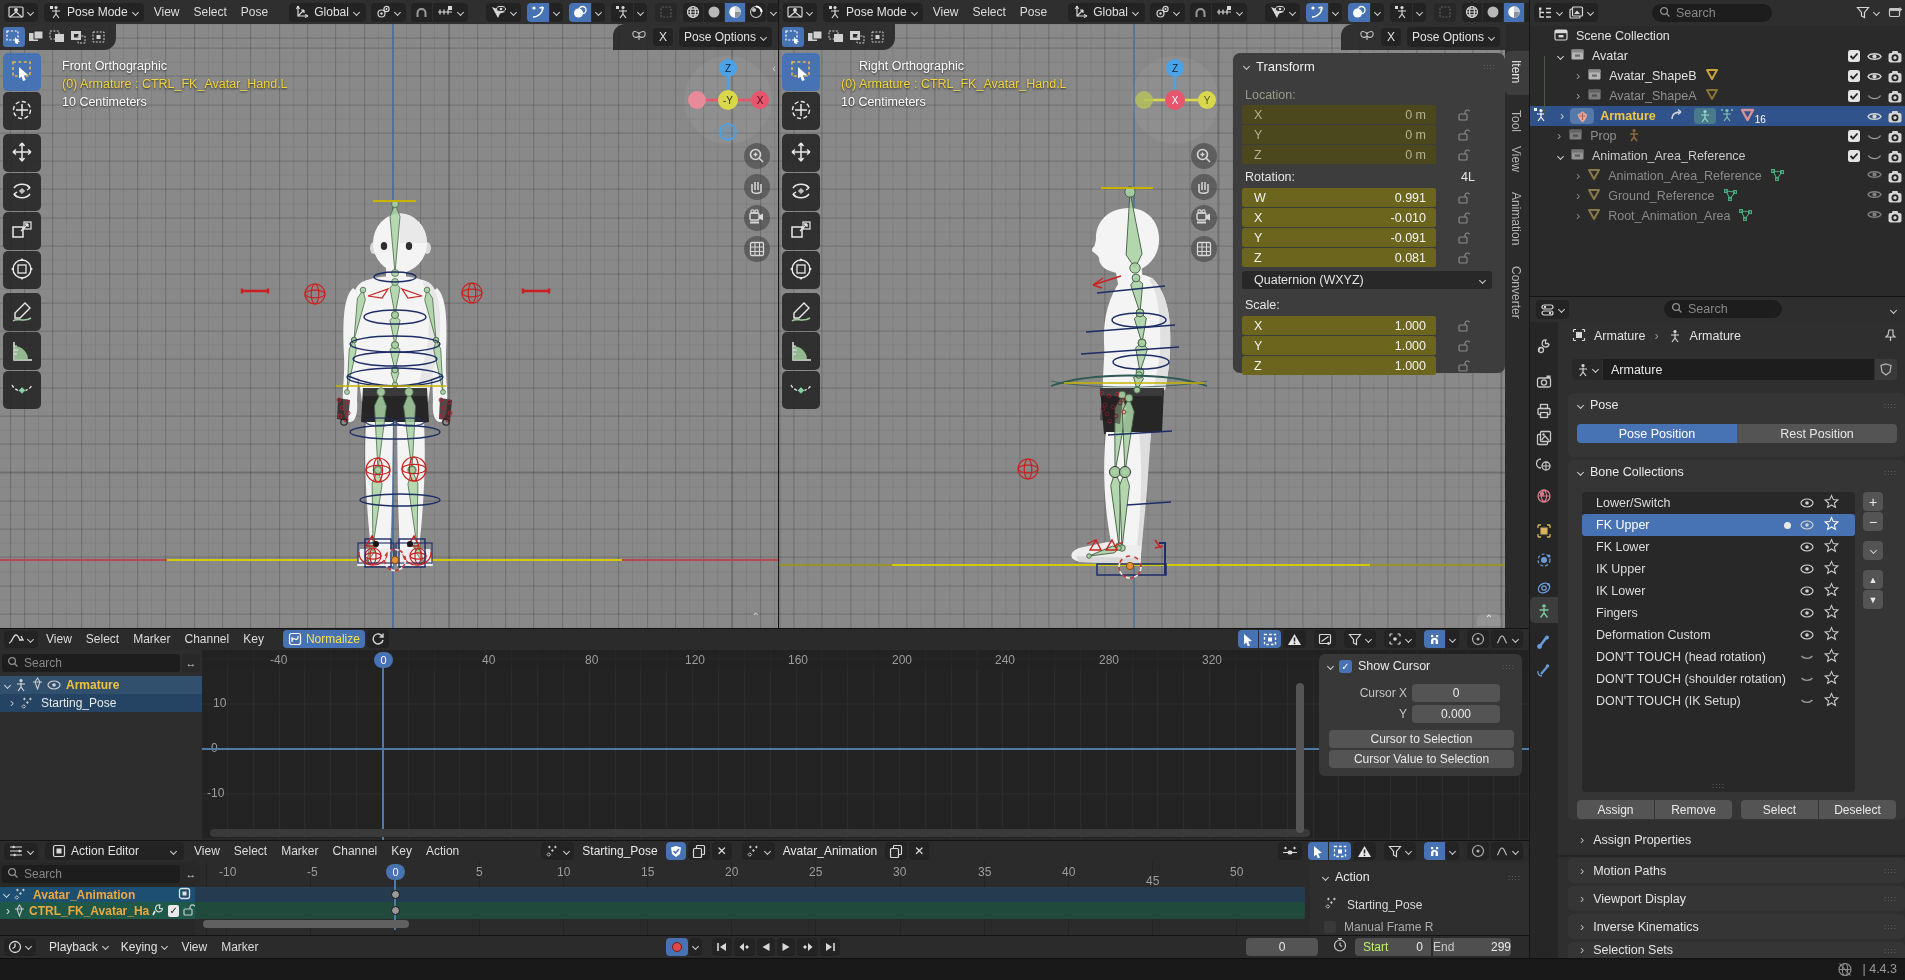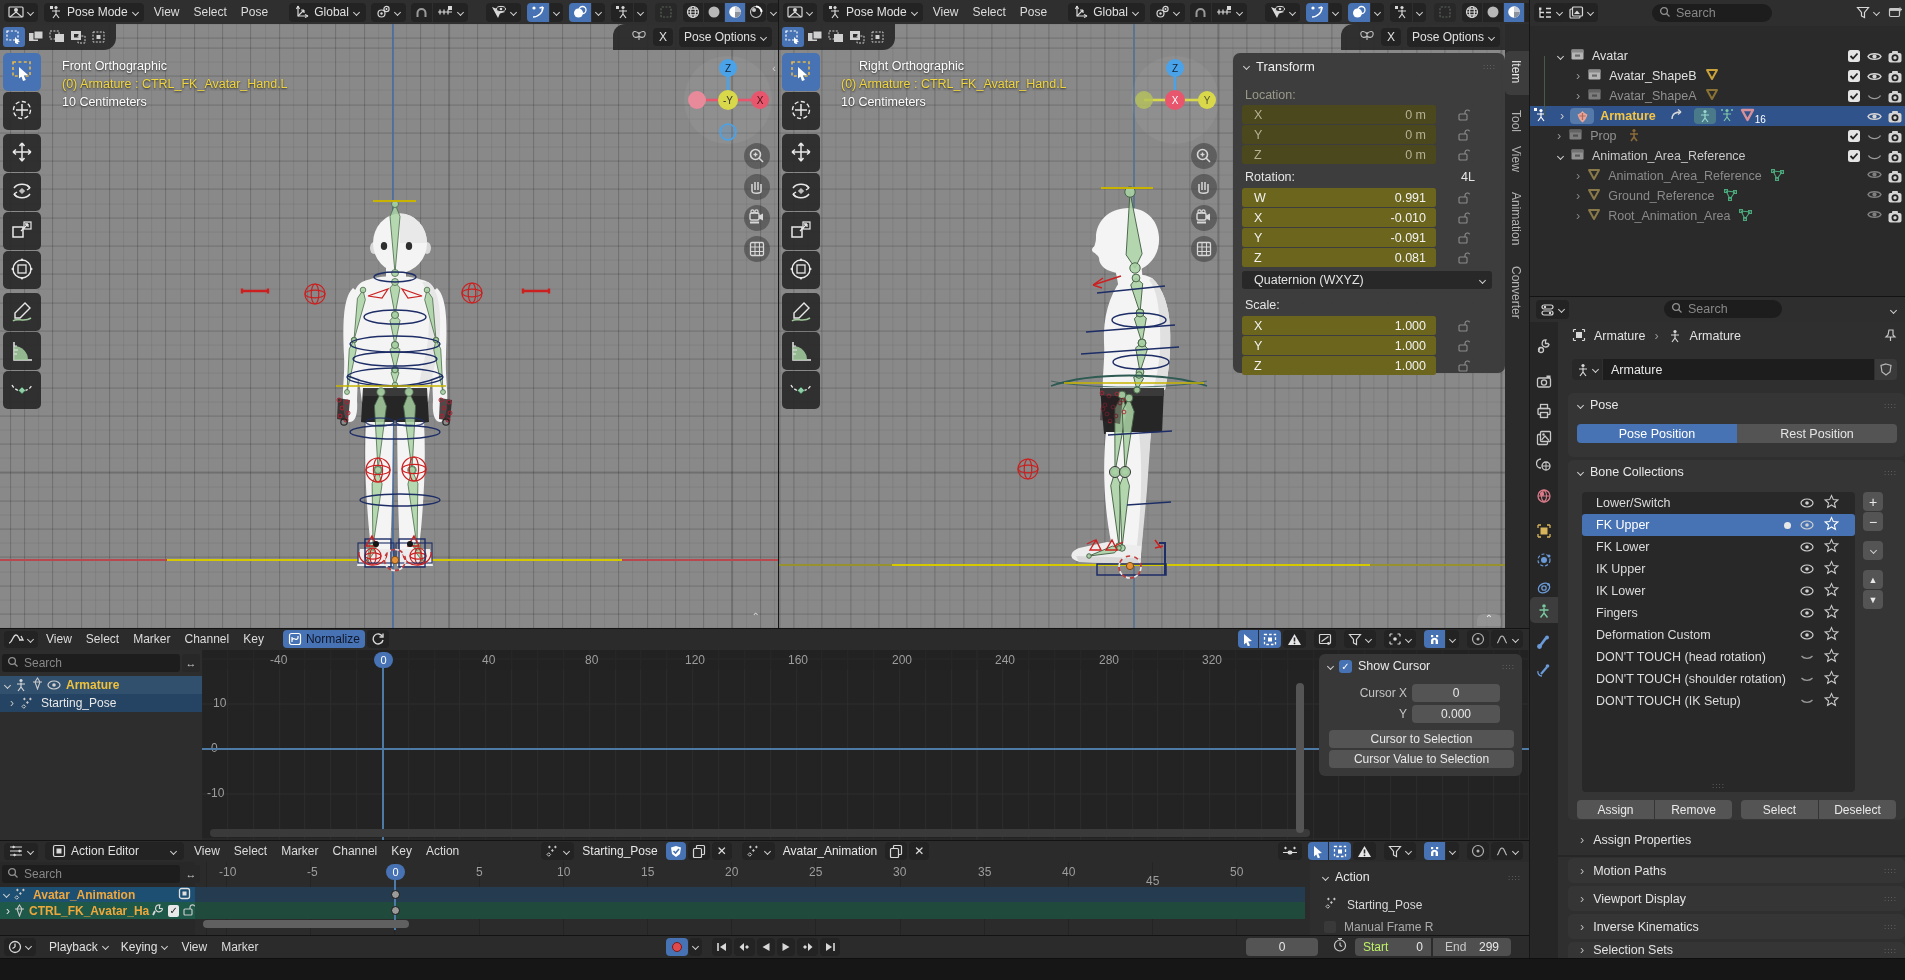--- a/index.html
+++ b/index.html
@@ -1,21 +1,21 @@
 <!DOCTYPE html>
 <html><head><meta charset="utf-8"><style>
 *{margin:0;padding:0;box-sizing:border-box}
 html,body{width:1905px;height:980px;overflow:hidden;background:#161616;font-family:"Liberation Sans",sans-serif;}
 .abs{position:absolute}
 #root{position:absolute;left:0;top:0;width:1905px;height:980px}
 .area{position:absolute;background:#303030}
 .hdr{position:absolute;left:0;top:0;right:0;height:24px;background:#2f2f2f;display:flex;align-items:center;font-size:12px;color:#e6e6e6;white-space:nowrap;overflow:hidden}
 .menu{color:#dcdcdc;margin:0 7px;font-size:12px;white-space:nowrap;flex:none}
 .btn{background:#232323;border-radius:4px;height:19px;display:inline-flex;align-items:center;color:#e0e0e0;font-size:12px;padding:0 5px;white-space:nowrap;flex:none}
-.blue{background:#4772b3 !important;color:#0f172a}
+.blue{background:#4772b3 !important;color:#fde047}
 .chev{display:inline-block;width:7px;height:7px;position:relative}
 .chev:after{content:"";position:absolute;left:1px;top:1px;width:4px;height:4px;border-right:1.4px solid #cfcfcf;border-bottom:1.4px solid #cfcfcf;transform:rotate(45deg)}
 
 .vp{position:absolute;overflow:hidden;background:#898989}
 .vpgrid{position:absolute;left:0;top:24px;right:0;bottom:0;background:#898989;
  background-image:
   repeating-linear-gradient(to right,rgba(0,0,0,.13) 0 1px,transparent 1px 28.3px),
   repeating-linear-gradient(to bottom,rgba(0,0,0,.13) 0 1px,transparent 1px 28.3px),
   repeating-linear-gradient(to right,rgba(0,0,0,.065) 0 1px,transparent 1px 14.15px),
   repeating-linear-gradient(to bottom,rgba(0,0,0,.065) 0 1px,transparent 1px 14.15px);}
@@ -1523,21 +1523,21 @@
   <span style="flex:1"></span>
   <span class="field" style="width:72px;height:18px;justify-content:center">0</span>
   <span style="margin-left:14px"><span style="display:inline-flex;align-items:center">
           <svg width="15" height="15" viewBox="0 0 15 15" xmlns="http://www.w3.org/2000/svg">
             <circle cx="8" cy="8.5" r="5.5" fill="none" stroke="#c8c8c8" stroke-width="1.2"></circle>
             <path d="M8 8.5 L8 5.5 M8 8.5 L10 9.5 M6 1.5 L10 1.5 M8 1.5 L8 3" stroke="#c8c8c8" stroke-width="1.2"></path>
           </svg>
         </span></span>
   <span style="display:inline-flex;margin-left:8px;margin-right:18px">
    <span class="field" style="width:76px;height:18px;border-radius:4px 0 0 4px;background:#4f4f4f;justify-content:space-between;padding:0 8px"><span style="color:#bef264">Start</span>0</span>
-   <span class="field" style="width:78px;height:18px;border-radius:0 4px 4px 0;background:#4f4f4f;margin-left:2px;justify-content:space-between;padding:0 12px"><span style="color:#c9c9c9">End</span>299</span>
+   <span class="field" style="width:78px;height:18px;border-radius:0 4px 4px 0;background:#4f4f4f;margin-left:2px;justify-content:space-between;padding:0 0"><span style="color:#c9c9c9">End</span>299</span>
   </span>
 </div>
 
 <div class="area" id="outliner" style="left:1530px;top:0;width:375px;height:296px;background:#2a2a2a;font-size:12.5px;color:#d4d4d4">
  <div style="position:absolute;left:0;top:0;width:375px;height:26px;background:#2e2e2e"></div>
  <span class="btn" style="position:absolute;left:4px;top:3px;gap:3px;padding:0 4px;height:19px">
         <span style="display:inline-flex;align-items:center">
           <svg width="15" height="14" viewBox="0 0 15 14" xmlns="http://www.w3.org/2000/svg">
             <path d="M2 2.5 L2 11 L6 11 M2 6.5 L6 6.5 M8 2.5 L13 2.5 M8 6.5 L13 6.5 M8 11 L13 11" stroke="#d8d8d8" stroke-width="1.3"></path>
             <rect x="1" y="1.5" width="2.4" height="2.4" fill="#d8d8d8"></rect>
@@ -1570,20 +1570,30 @@
         <span class="chev"></span>
       </span>
  <span style="position:absolute;left:358px;top:5px"><span style="display:inline-flex;align-items:center">
           <svg width="15" height="14" viewBox="0 0 15 14" xmlns="http://www.w3.org/2000/svg">
             <rect x="1.5" y="3.5" width="10" height="8" rx="1.2" fill="none" stroke="#c8c8c8" stroke-width="1.2"></rect>
             <rect x="1.5" y="3.5" width="10" height="2.4" fill="#c8c8c8"></rect>
             <path d="M12 2.5 L12 6.5 M10 4.5 L14 4.5" stroke="#c8c8c8" stroke-width="1.3"></path>
           </svg>
         </span></span>
 
+ <div class="abs" style="left:0;top:26px;width:375px;height:20px;display:flex;align-items:center">
+        <span style="margin-left:23px"><span style="display:inline-flex;align-items:center">
+            <svg width="16" height="14" viewBox="0 0 16 14" xmlns="http://www.w3.org/2000/svg">
+              <rect x="2" y="2" width="12" height="10" rx="1.5" fill="none" stroke="#d8d8d8" stroke-width="1.2"></rect>
+              <rect x="2" y="2" width="12" height="3.2" fill="#d8d8d8"></rect>
+              <rect x="5.5" y="7" width="5" height="2.4" fill="#d8d8d8"></rect>
+            </svg>
+          </span></span>
+        <span style="margin-left:7px;color:#e0e0e0">Scene Collection</span>
+      </div>
  <div class="abs" style="left:0;top:46px;width:375px;height:20px;display:flex;align-items:center">
         <span class="chev" style="margin-left:27px"></span>
         <span style="margin-left:6px"><span style="display:inline-flex;align-items:center">
             <svg width="15" height="13" viewBox="0 0 15 13" xmlns="http://www.w3.org/2000/svg">
               <rect x="1.5" y="1.5" width="12" height="10" rx="1.2" fill="#b5b5b5"></rect>
               <rect x="1.5" y="1.5" width="12" height="3" fill="#8a8a8a"></rect>
               <rect x="5" y="6.5" width="5" height="2.2" fill="#6a6a6a"></rect>
             </svg>
           </span></span>
         <span style="margin-left:7px;color:#e0e0e0">Avatar</span>
@@ -2273,19 +2283,29 @@
         <span class="grip" style="margin-right:8px">::::</span>
       </div>
  <div class="abs panel" style="left:38px;top:645px;width:337px;height:16px;display:flex;align-items:center;border-radius:5px 5px 0 0">
         <span style="margin-left:12px;color:#bbb">›</span>
         <span style="margin-left:9px;color:#e3e3e3">Selection Sets</span>
         <span style="flex:1"></span>
         <span class="grip" style="margin-right:8px">::::</span>
       </div>
 </div>
 
+<div class="area" id="status" style="left:0;top:958px;width:1905px;height:22px;background:#191919">
+ <span style="position:absolute;right:52px;top:4px"><span style="display:inline-flex;align-items:center">
+          <svg width="16" height="15" viewBox="0 0 16 15" xmlns="http://www.w3.org/2000/svg">
+            <circle cx="8" cy="7.5" r="6" fill="none" stroke="#8a8a8a" stroke-width="1.1"></circle>
+            <ellipse cx="8" cy="7.5" rx="2.6" ry="6" fill="none" stroke="#8a8a8a" stroke-width="1.1"></ellipse>
+            <path d="M2 7.5 L14 7.5 M2.5 1.5 L13.5 13.5" stroke="#8a8a8a" stroke-width="1.1"></path>
+          </svg>
+        </span></span>
+ <span style="position:absolute;right:8px;top:4px;color:#9a9a9a;font-size:12.5px">| 4.4.3</span>
+</div>
 
 <div class="abs" style="left:0;top:628px;width:1529px;height:1px;background:#131313"></div>
 <div class="abs" style="left:0;top:840px;width:1529px;height:1px;background:#131313"></div>
 <div class="abs" style="left:0;top:935px;width:1529px;height:1px;background:#131313"></div>
 <div class="abs" style="left:0;top:958px;width:1905px;height:1px;background:#0f0f0f"></div>
 <div class="abs" style="left:1530px;top:296px;width:375px;height:1px;background:#131313"></div>
 </div>
 
 </body></html>

